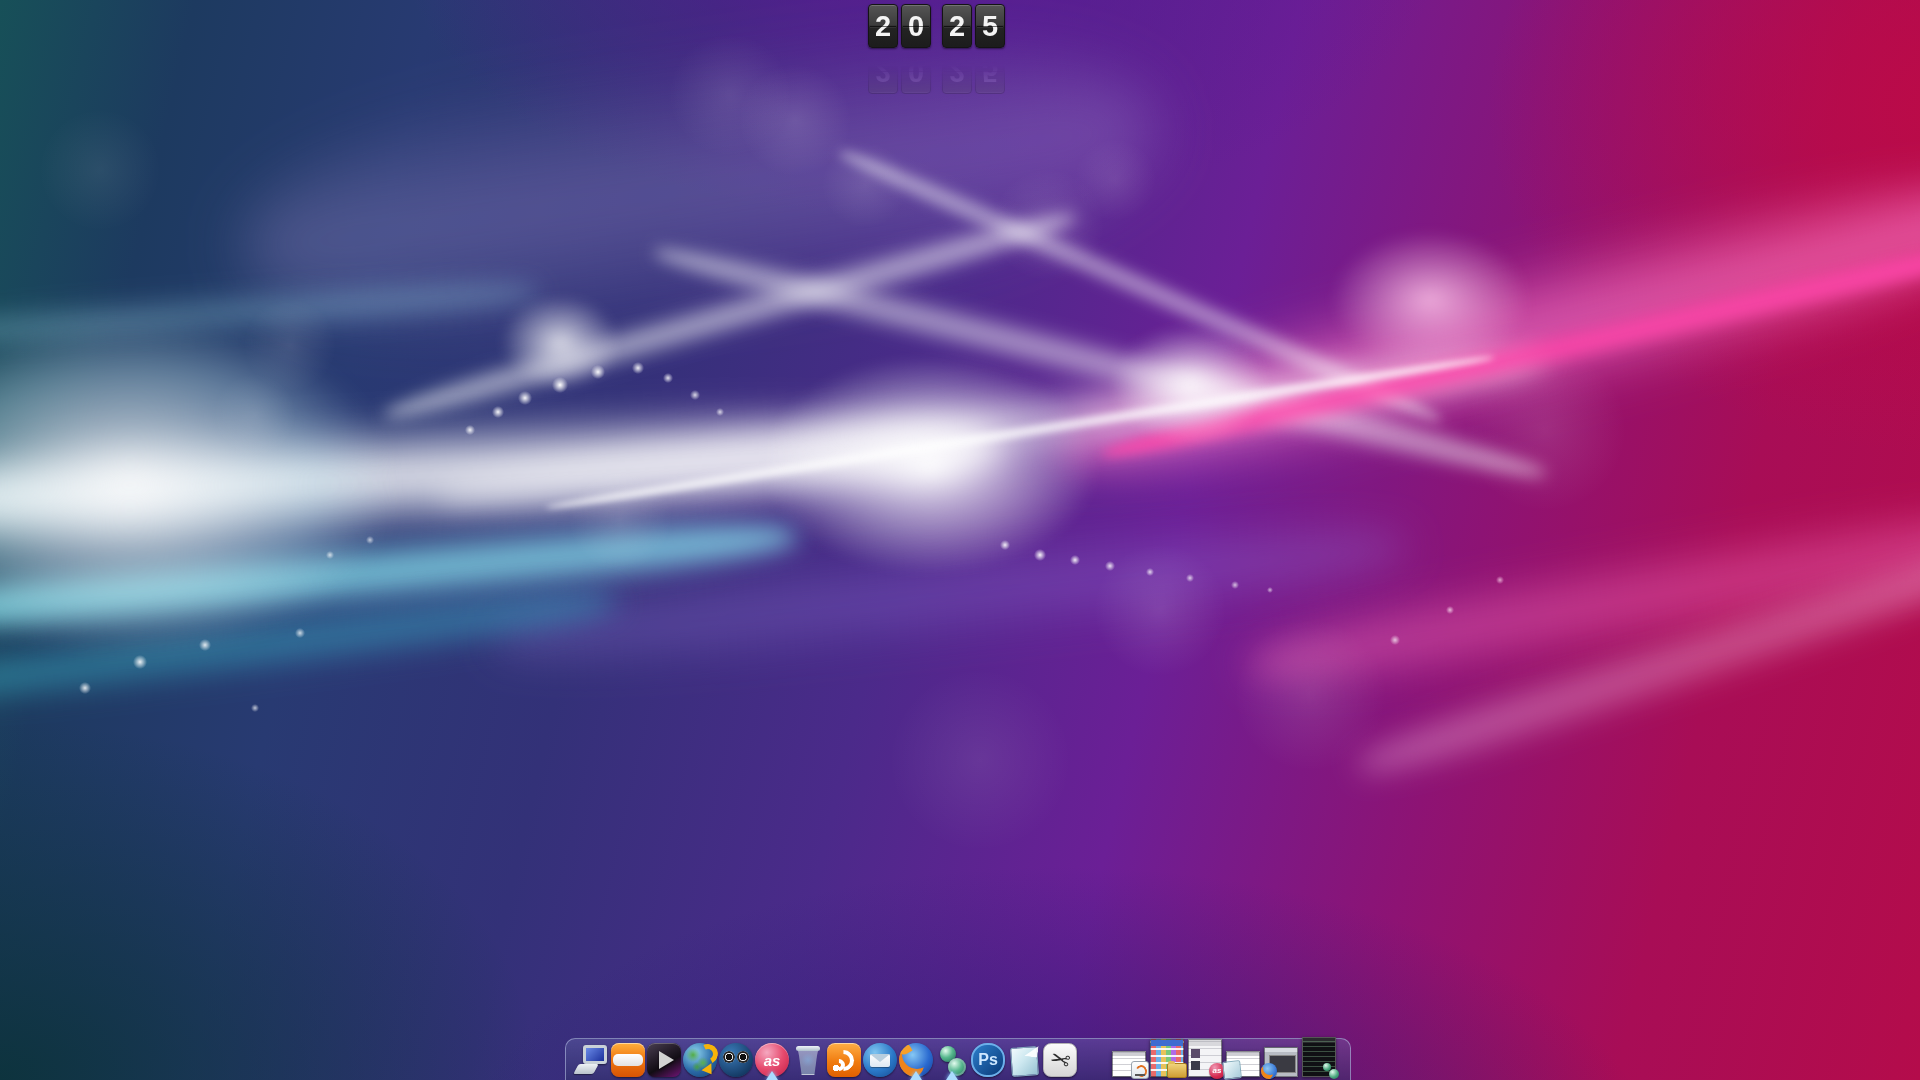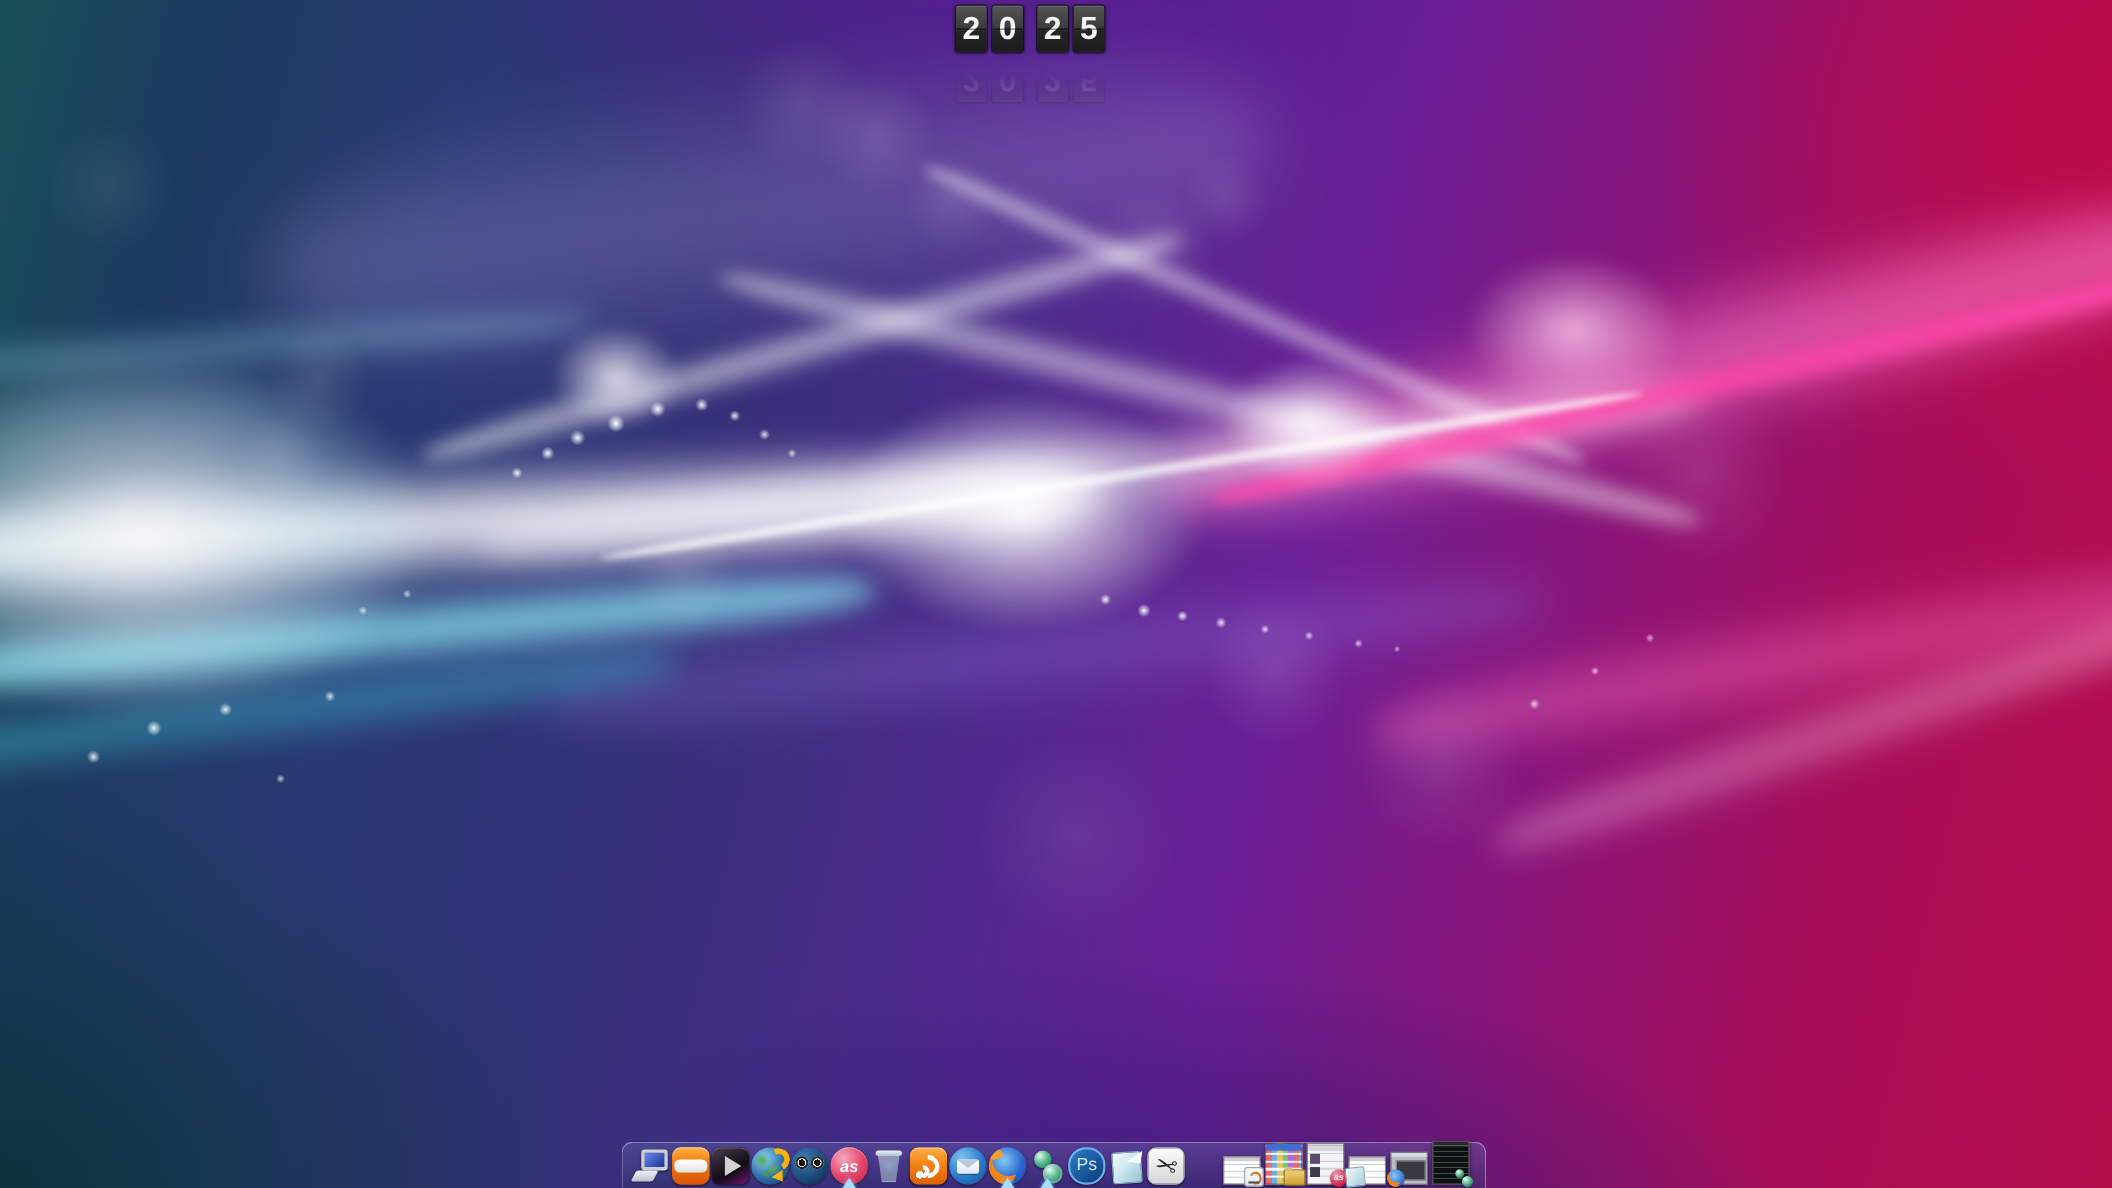--- a/index.html
+++ b/index.html
@@ -203,21 +203,21 @@
     background:linear-gradient(#ffffff,#dde8f2);border-radius:2px;box-shadow:0 1px 1px rgba(0,0,0,.35);}
   .icon-thunderbird::after{content:"";position:absolute;left:7px;top:11px;width:20px;height:8px;
     clip-path:polygon(0 0,100% 0,50% 100%);background:#b8cede;}
   .icon-green-orbs-app::before{content:"";position:absolute;left:5px;top:3px;width:16px;height:16px;
     border-radius:50%;background:radial-gradient(circle at 35% 30%,#e2fbee 0%,#57b88e 45%,#1b6a52 100%);
     box-shadow:0 1px 2px rgba(0,0,0,.5);}
   .icon-green-orbs-app::after{content:"";position:absolute;right:3px;bottom:1px;width:18px;height:18px;
     border-radius:50%;background:radial-gradient(circle at 35% 30%,#e2fbee 0%,#57b88e 45%,#1b6a52 100%);
     box-shadow:0 1px 2px rgba(0,0,0,.5), inset 0 0 0 2px rgba(190,200,210,.35);}
   .icon-photoshop{border-radius:16px;background:linear-gradient(135deg,#2d7ecb,#0a3a78);
-    border:2px solid #6cb0ea;color:#cfe8ff;font-weight:normal;font-size:16px;
+    border:2px solid #6cb0ea;color:#cfe8ff;font-weight:bold;font-size:16px;
     box-shadow:0 1px 2px rgba(0,0,0,.5);}
   .icon-notepad::before{content:"";position:absolute;left:4px;top:4px;width:25px;height:27px;
     background:linear-gradient(135deg,#f2fbfd 0%,#cde8f0 45%,#96c2d2 100%);
     border:1px solid #86aebe;border-radius:3px;transform:rotate(-4deg);
     box-shadow:0 1px 2px rgba(0,0,0,.4);}
   .icon-notepad::after{content:"";position:absolute;right:3px;top:2px;width:13px;height:12px;
     clip-path:polygon(0 100%,100% 0,100% 100%);background:#ffffff;opacity:.9;transform:rotate(8deg);}
   .icon-scissors-tool{border-radius:8px;background:linear-gradient(#fcfcfc,#d6d6d6);
     border:1px solid #b4b4b4;box-shadow:0 1px 2px rgba(0,0,0,.5);
     color:#2e2e2e;font-size:24px;line-height:1;}

